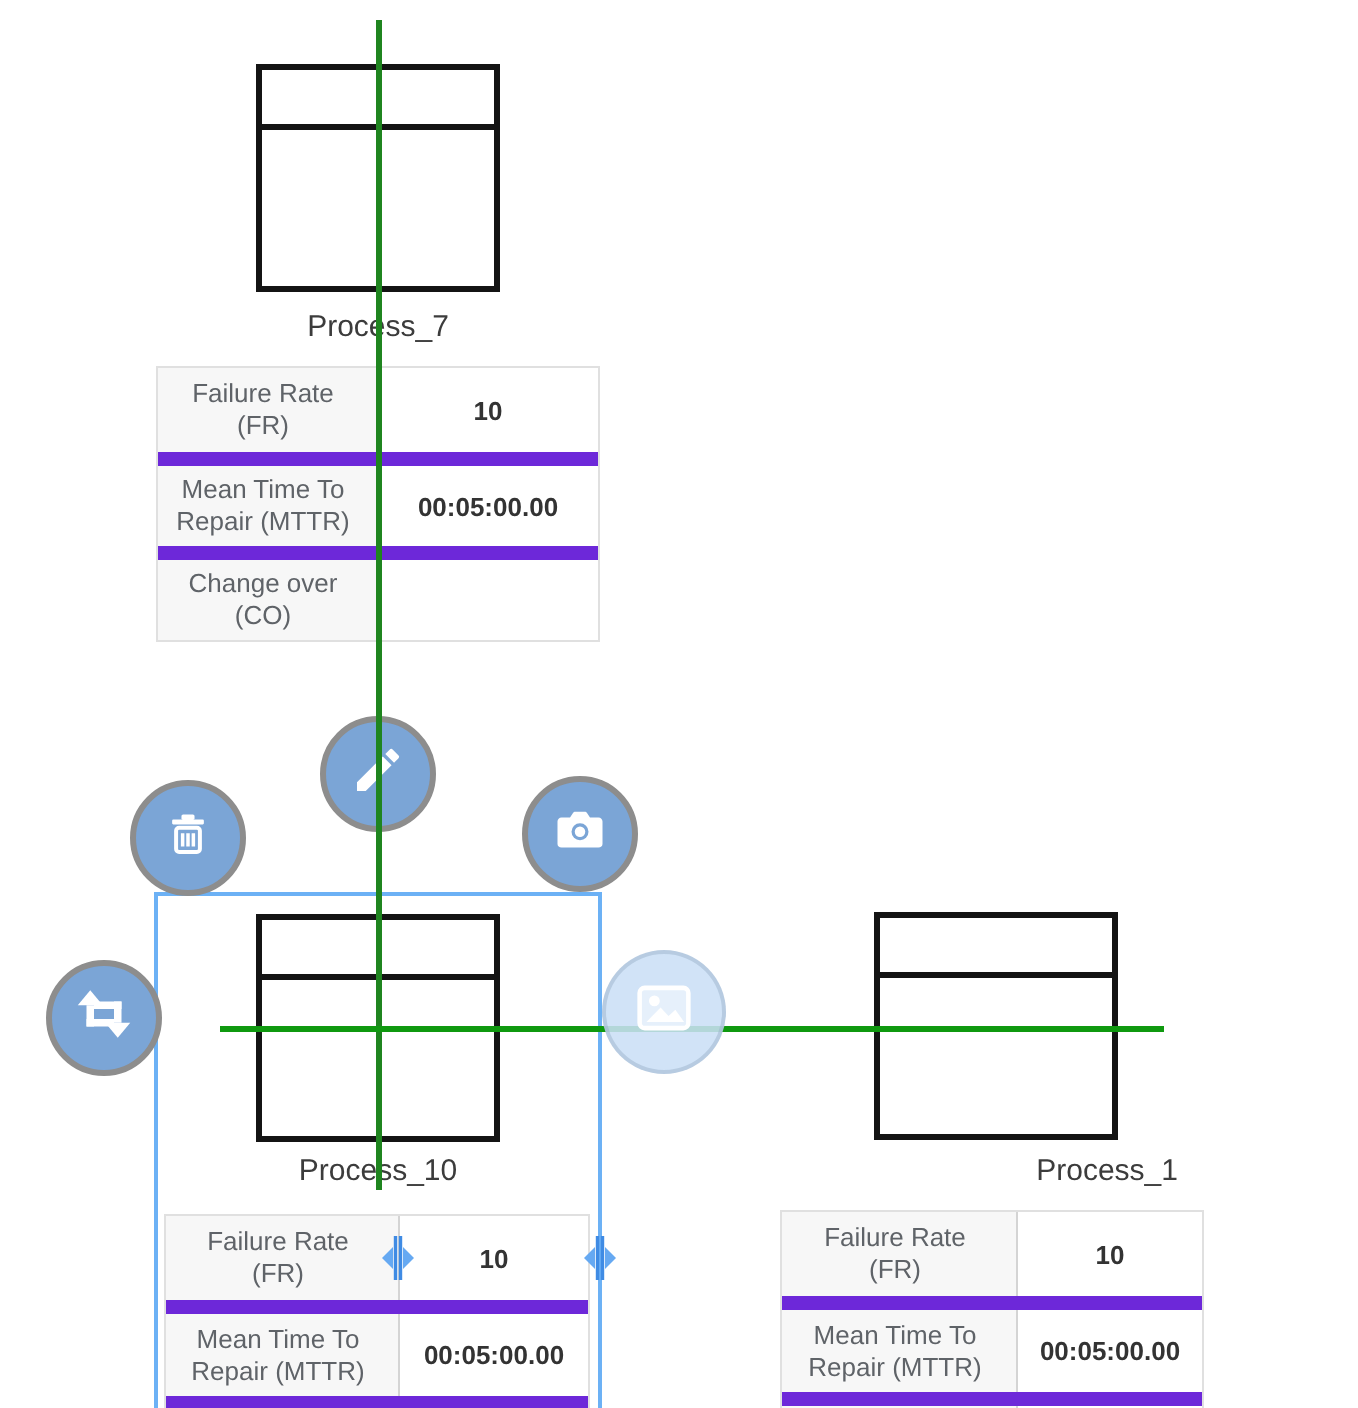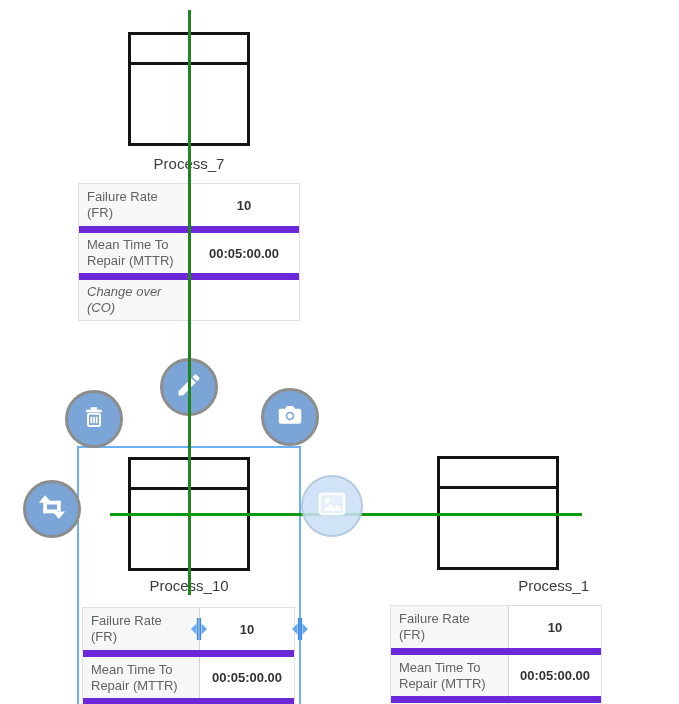--- a/index.html
+++ b/index.html
@@ -11,21 +11,21 @@
   .hguide{position:absolute;left:110px;top:513px;width:472px;height:3px;background:#0f990f;z-index:30;}
 
   
   .pblock{position:absolute;width:122px;height:114px;border:3px solid #141414;background:#fff;
           box-sizing:border-box;z-index:1;}
   .pblock .band{height:27px;border-bottom:3px solid #141414;}
   .node-label{position:absolute;width:182px;text-align:center;font-size:15px;color:#3c3c3c;z-index:1;}
 
   
   .ptable{position:absolute;background:#fff;border:1px solid #e0e0e0;box-sizing:border-box;z-index:1;}
-  .trow{display:flex;}
+  .trow{display:flex;text-align:center;}
   .trow + .trow{border-top:7px solid #6d28d9;}
   .tlabel{background:#f7f7f7;color:#5f6368;font-size:13px;line-height:16px;
           padding:5px 12px 5px 8px;border-right:1px solid #d4d4d4;box-sizing:border-box;
           display:flex;align-items:center;}
   .tvalue{flex:1;display:flex;align-items:center;justify-content:center;
           font-size:13px;font-weight:bold;color:#333333;background:#fff;}
 
   
   .selection{position:absolute;left:77px;top:446px;width:224px;height:260px;
              border:2px solid #6cb1f5;box-sizing:border-box;z-index:10;}
@@ -56,21 +56,21 @@
   <div class="ptable" style="left:78px;top:183px;width:222px;">
     <div class="trow" style="height:42px;">
       <div class="tlabel" style="width:110px;">Failure Rate (FR)</div>
       <div class="tvalue">10</div>
     </div>
     <div class="trow" style="height:40px;">
       <div class="tlabel" style="width:110px;">Mean Time To Repair (MTTR)</div>
       <div class="tvalue">00:05:00.00</div>
     </div>
     <div class="trow" style="height:40px;">
-      <div class="tlabel" style="width:110px;font-style:italic;">Change over (CO)</div>
+      <div class="tlabel" style="width:110px;">Change over (CO)</div>
     </div>
   </div>
 
   <div class="pblock" style="left:128px;top:457px;">
     <div class="band"></div>
   </div>
   <div class="node-label" style="left:98px;top:577px;">Process_10</div>
 
   <div class="ptable" style="left:82px;top:607px;width:213px;">
     <div class="trow" style="height:42px;">

